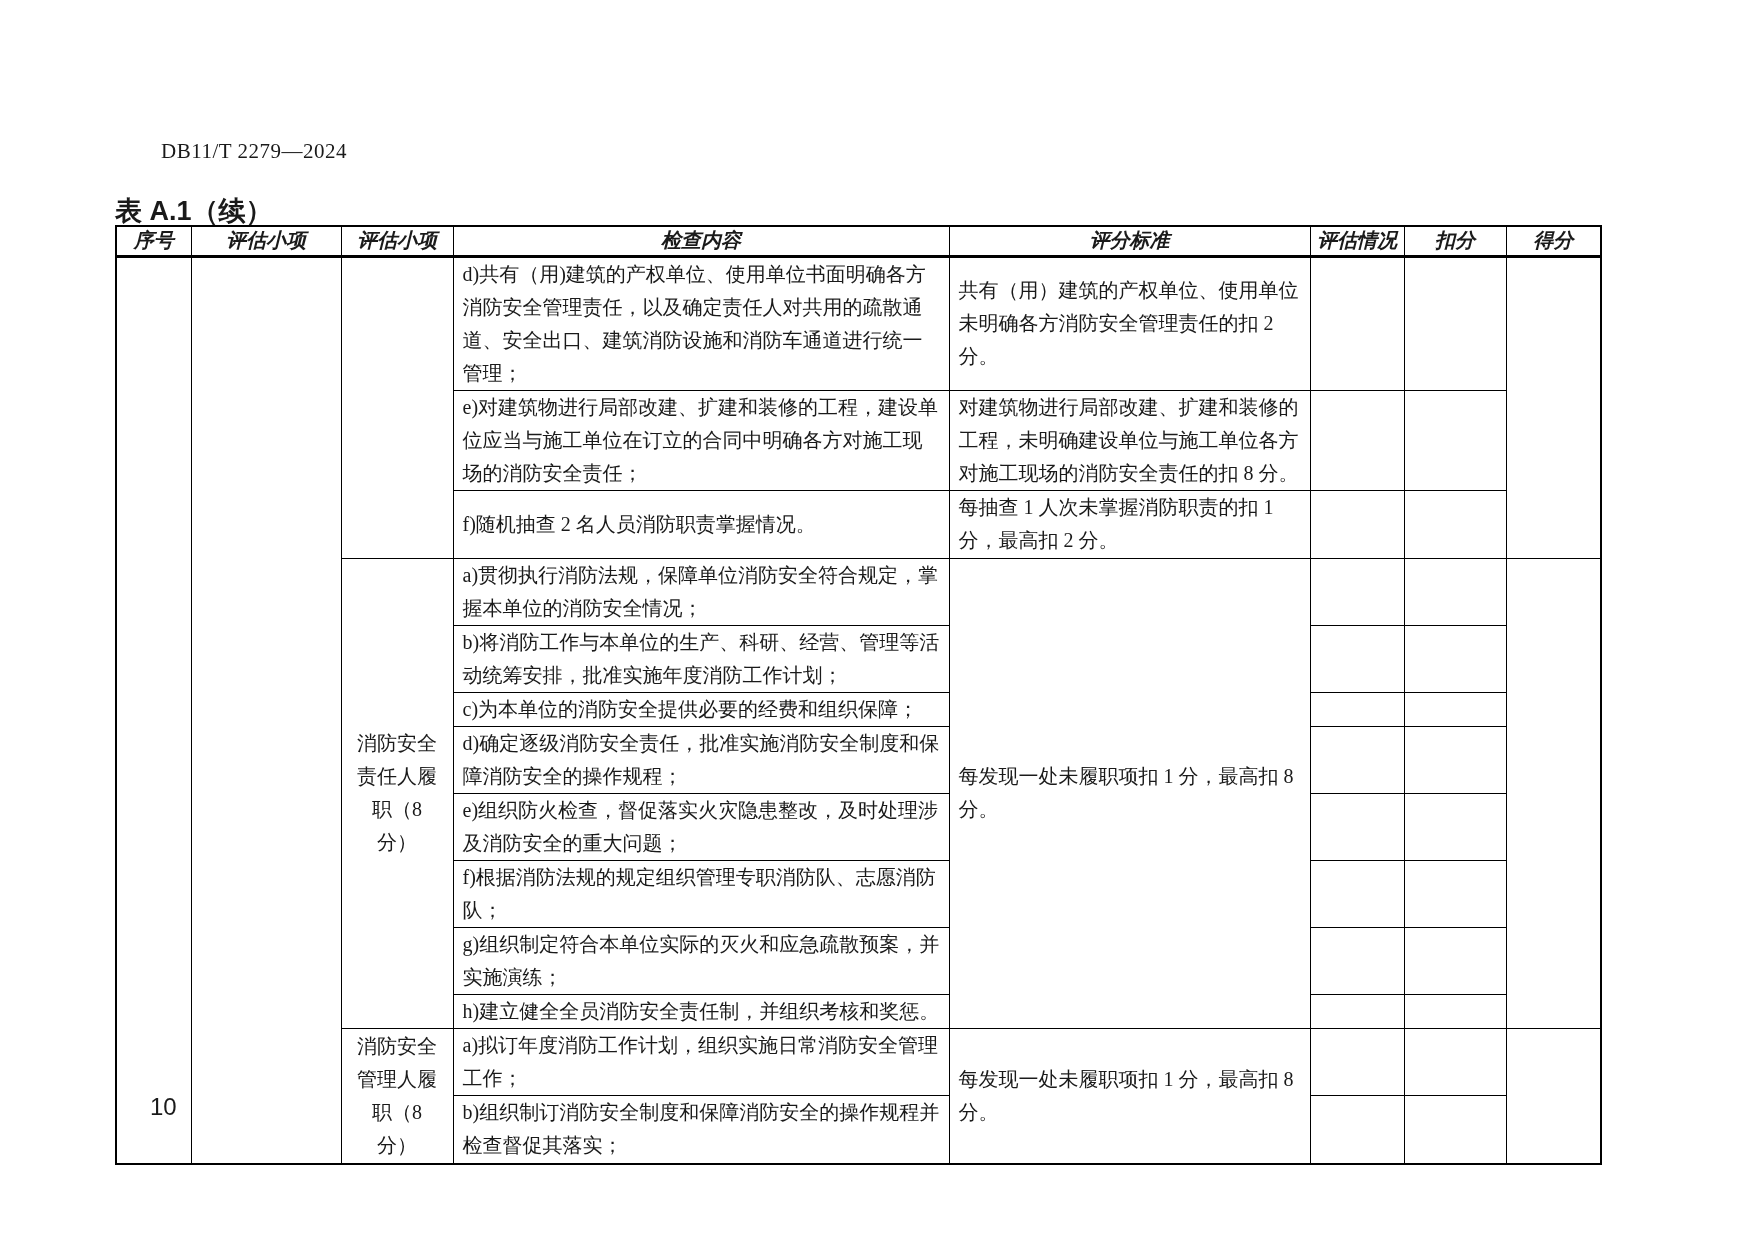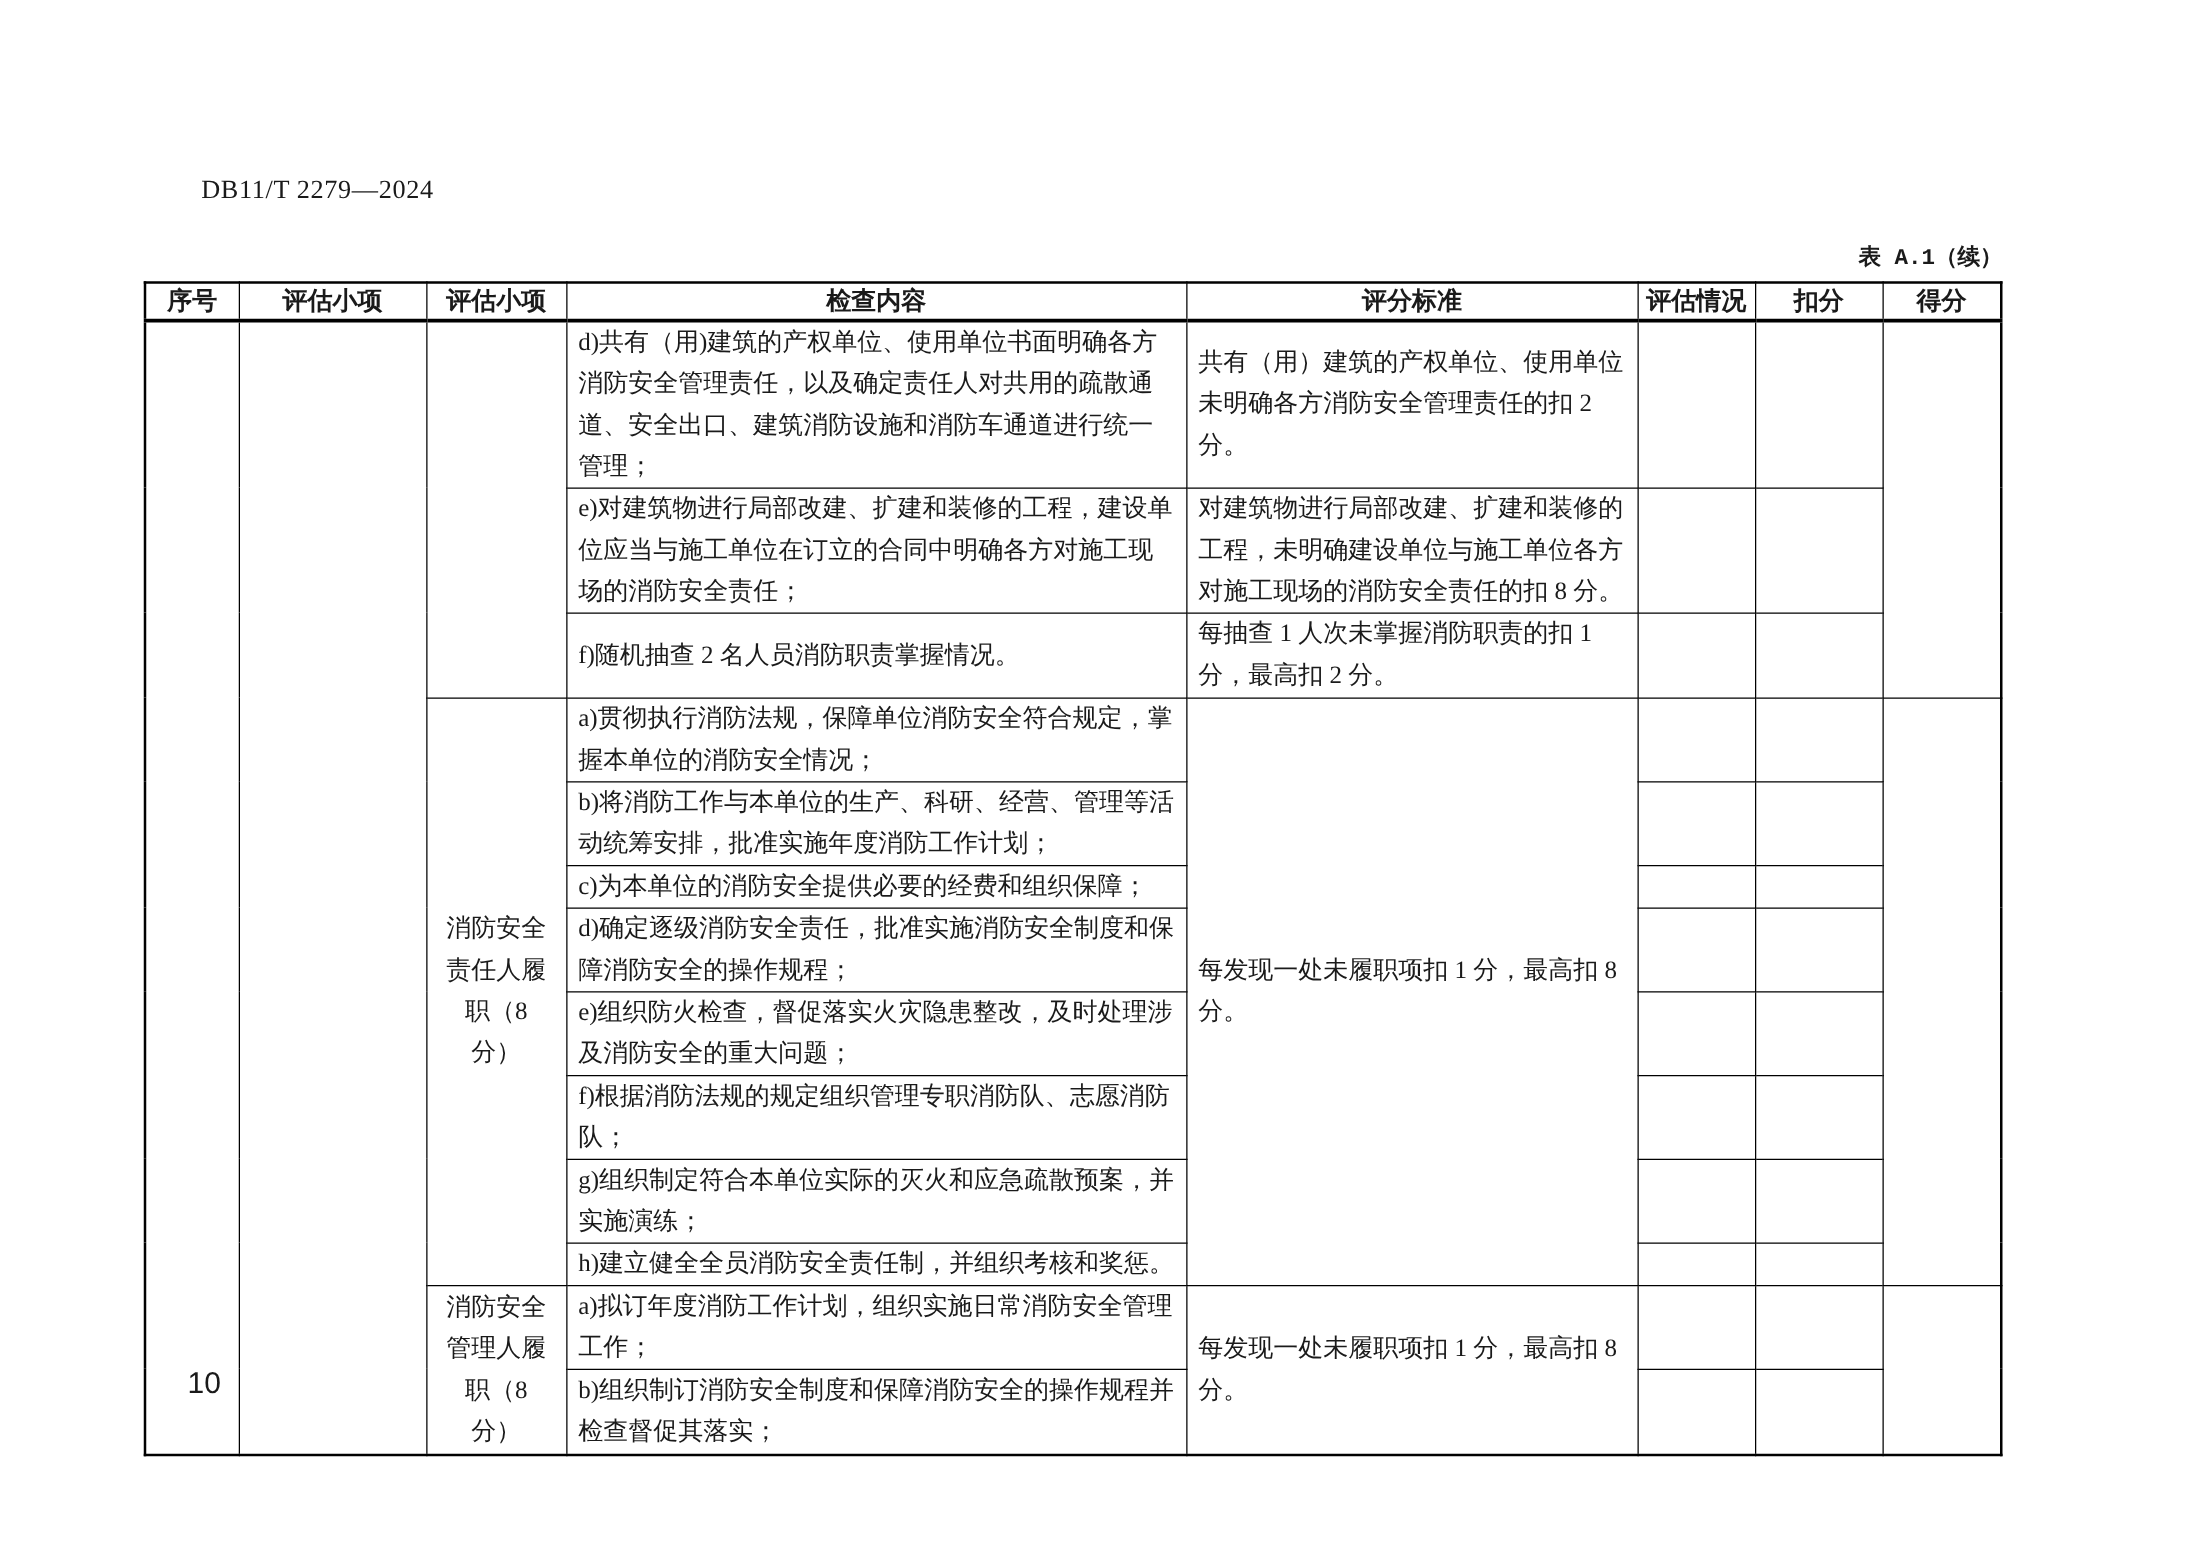--- a/index.html
+++ b/index.html
@@ -11,35 +11,35 @@
     font-family: "Liberation Serif", "DejaVu Serif", serif;
     position: relative;
     overflow: hidden;
   }
   .doc-code {
     position: absolute; left: 137px; top: 139px;
     font-size: 21px; letter-spacing: 0.5px; margin-left: 24px;
   }
   .table-title {
     position: absolute; left: 115px; top: 193px; width: 1487px;
-    text-align: right; font-weight: bold; font-size: 18px;
-    font-family: Liberation Mono, monospace;
+    text-align: left; font-weight: bold; font-size: 27px;
+    font-family: Liberation Sans, sans-serif;
   }
   table.eval {
     position: absolute; left: 115px; top: 225px;
     width: 1487px; table-layout: fixed;
     border-collapse: collapse;
     border: 2px solid #000;
   }
   table.eval th {
     border: 1px solid #000; border-bottom: 3px solid #000;
     font-family: "Liberation Sans", "DejaVu Sans", sans-serif;
     font-size: 20px; font-weight: bold;
     text-align: center; vertical-align: middle;
-    padding: 0; height: 30px;
+    padding: 0; height: 30px; font-style: italic;
   }
   table.eval td {
     border: 1px solid #000;
     font-size: 20px; line-height: 33px;
     vertical-align: middle;
     padding: 0 9px;
     overflow: hidden;
   }
   td.cell-content, td.cell-criteria { text-align: left; }
   td.cell-subitem {

